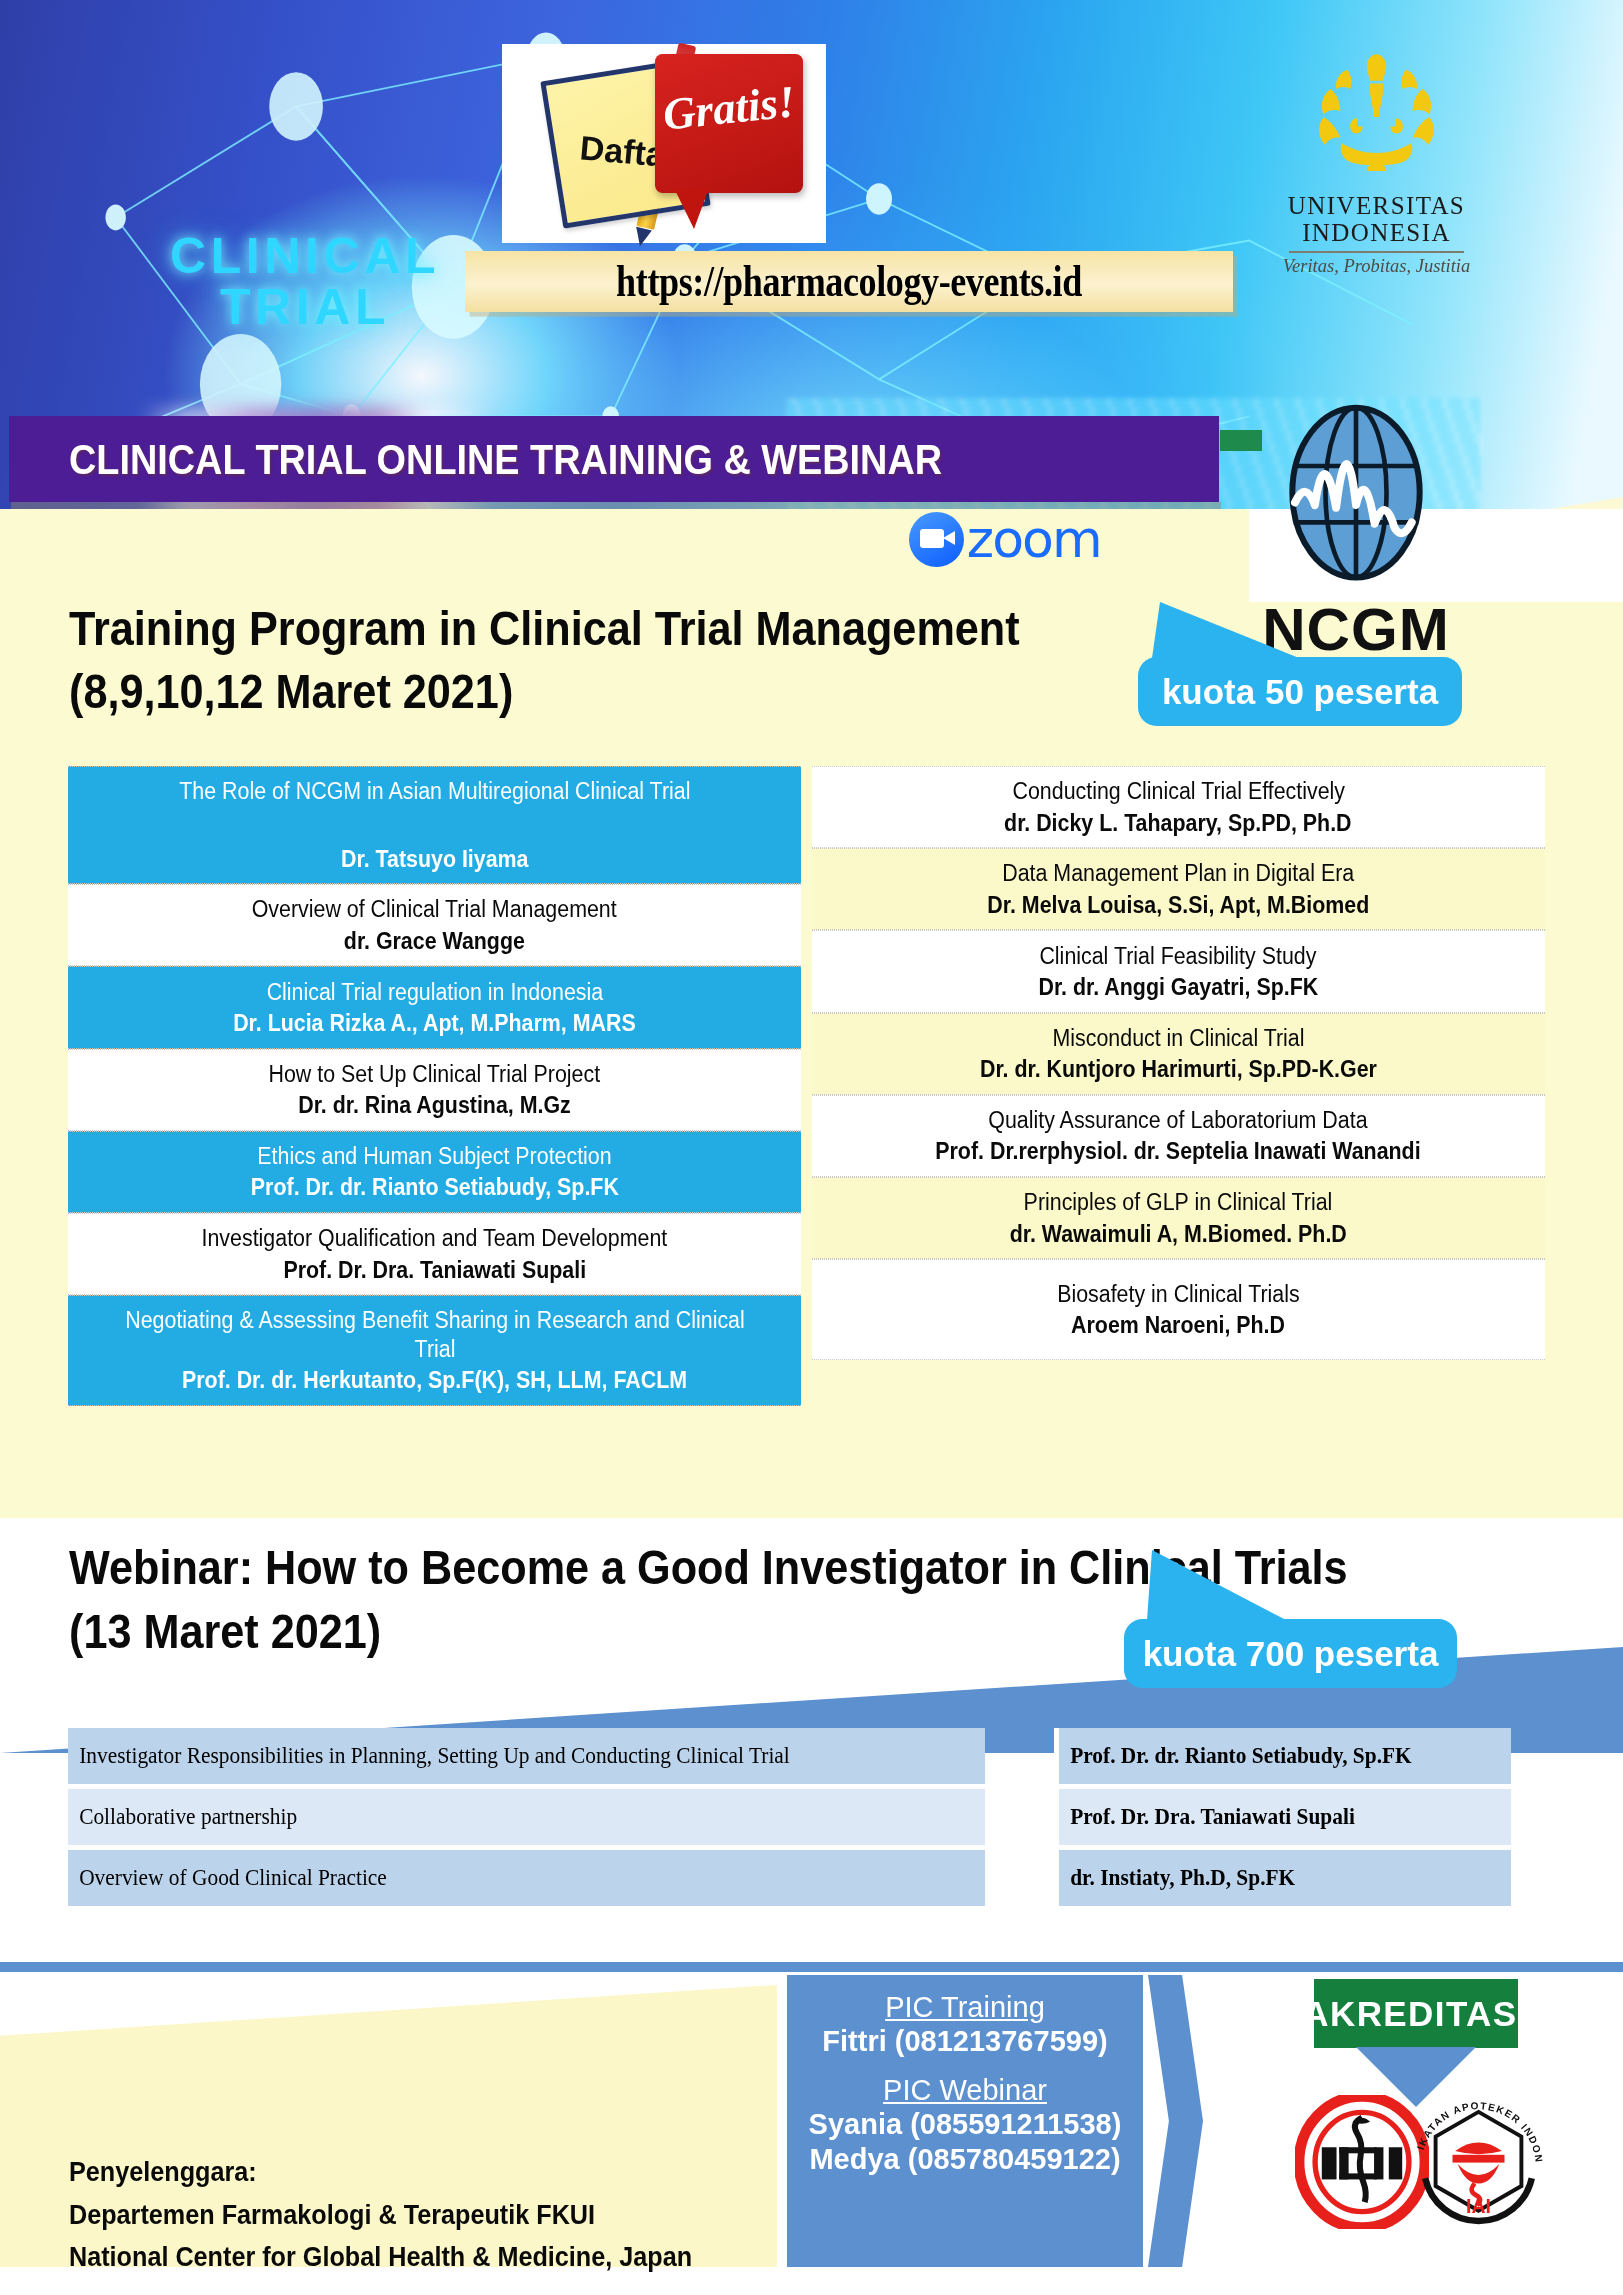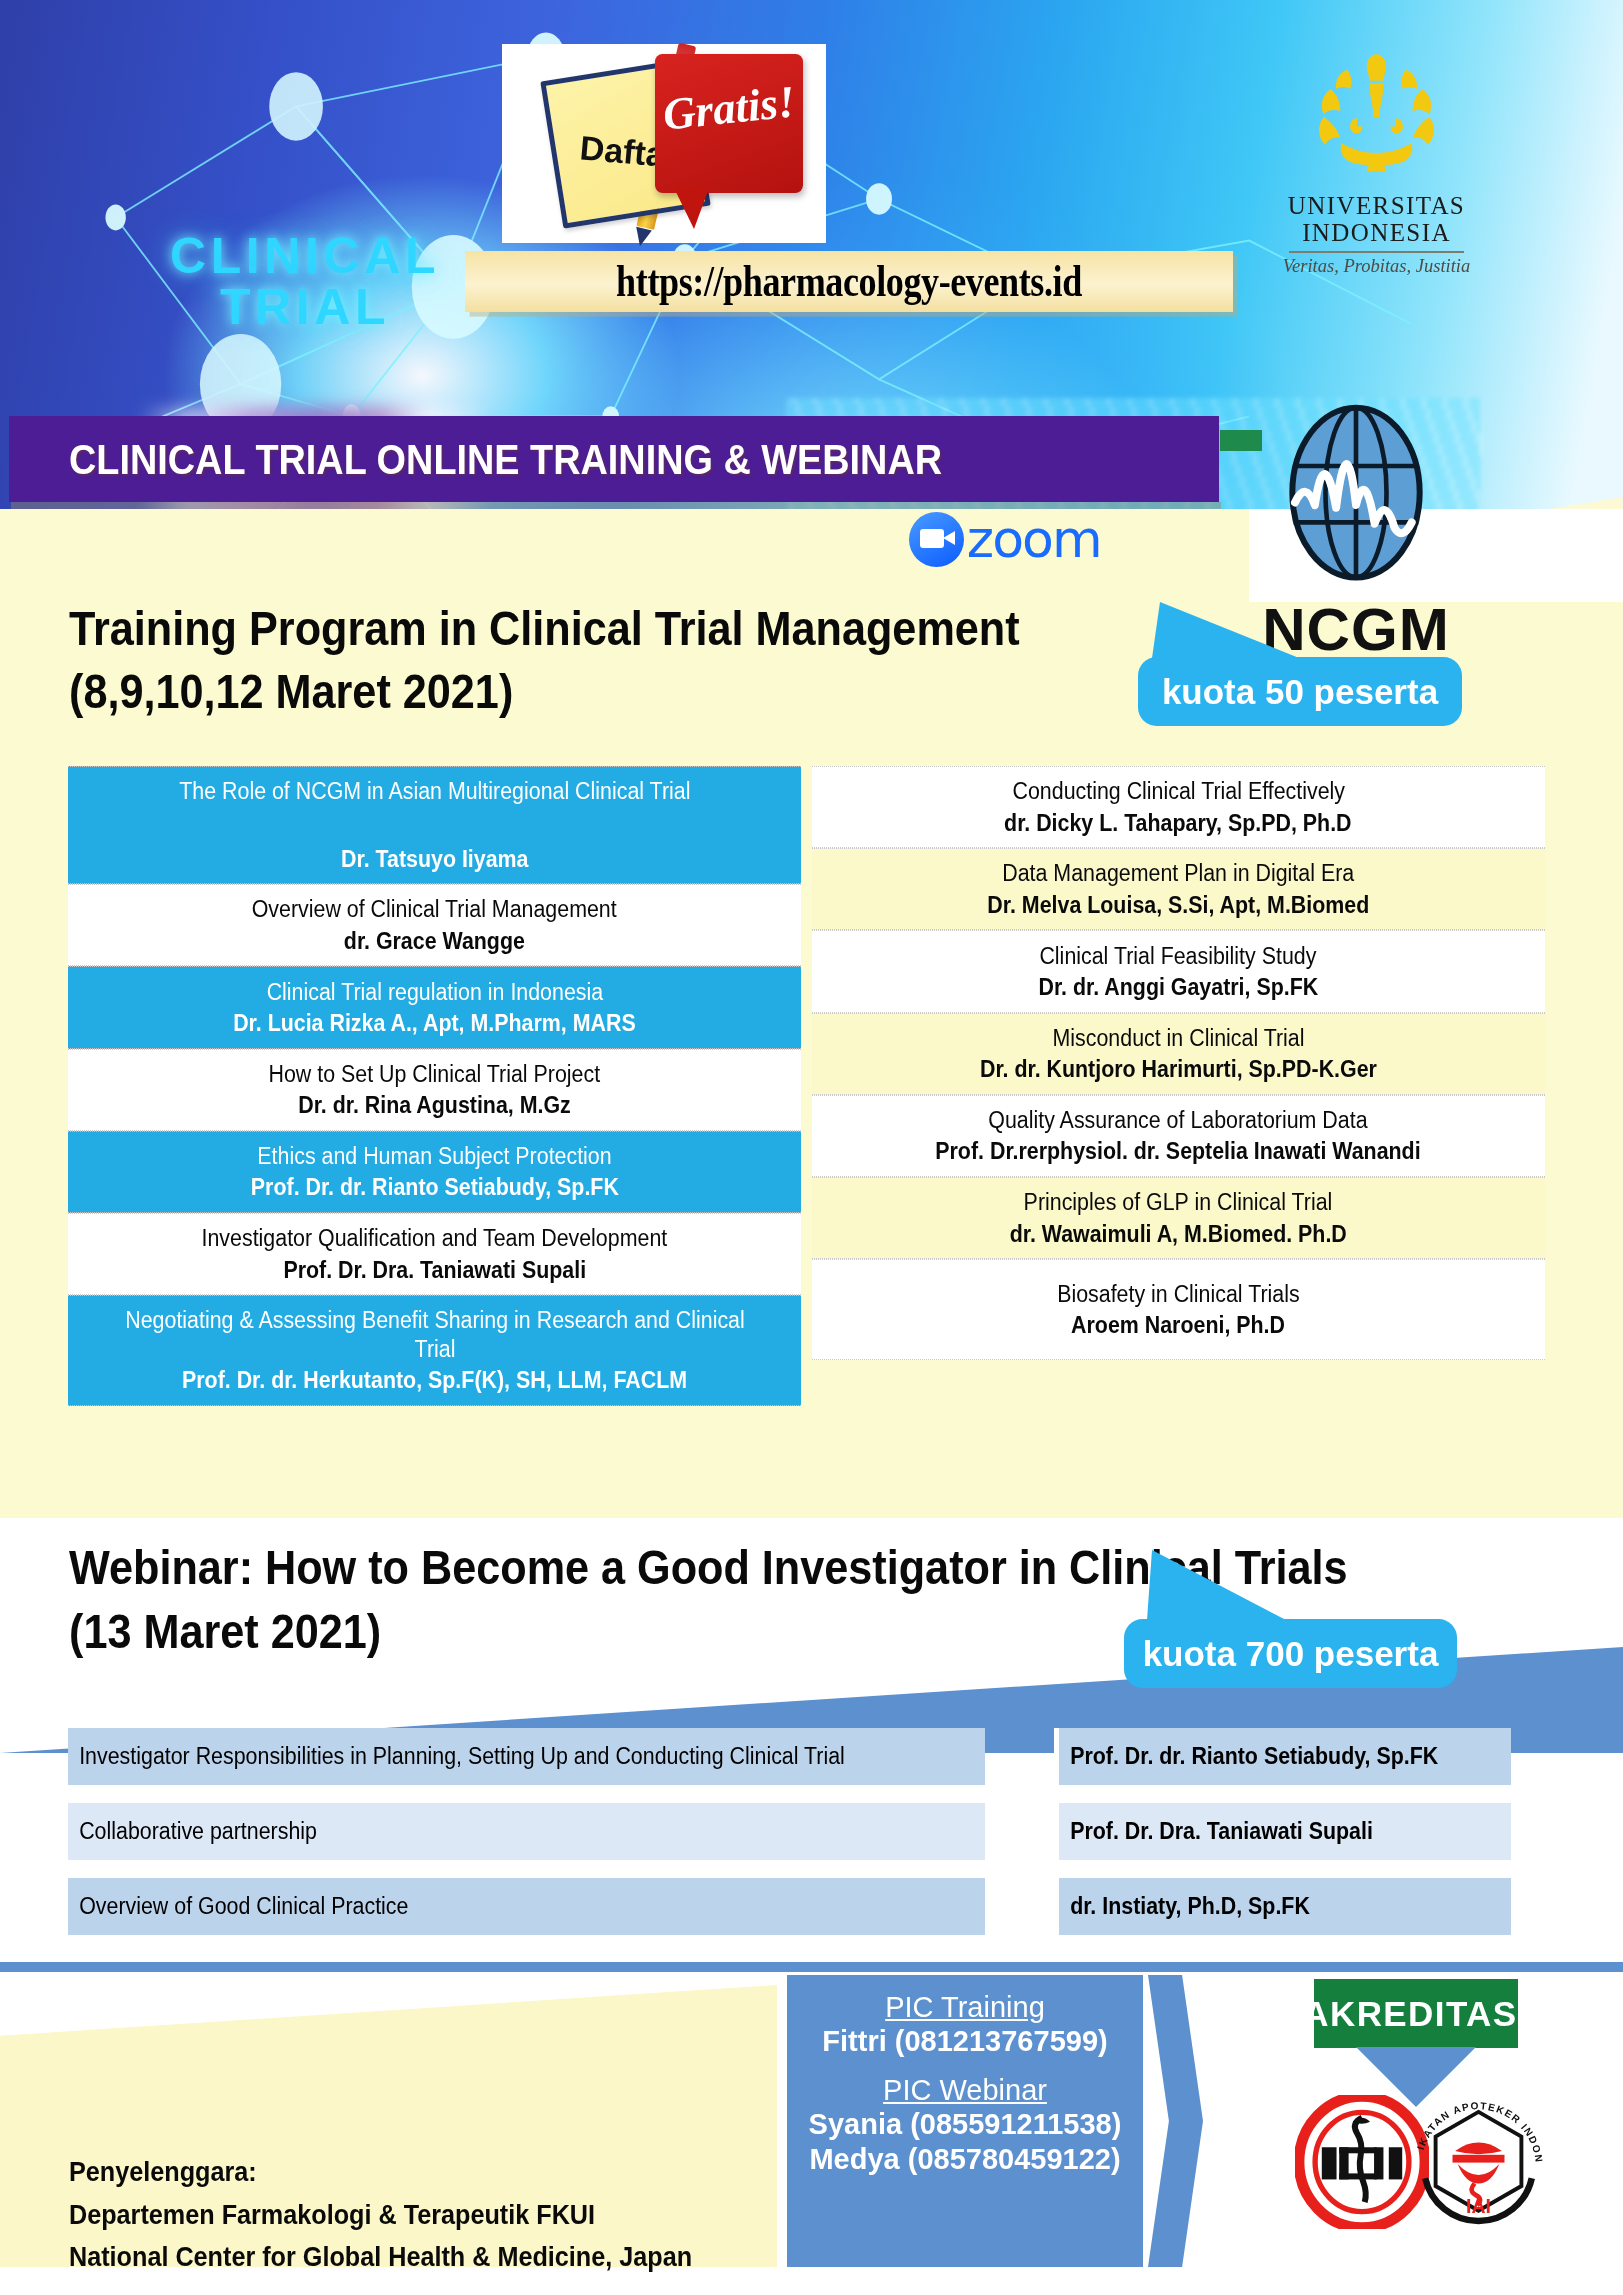--- a/index.html
+++ b/index.html
@@ -190,21 +190,21 @@
     position:absolute;left:0;top:1647px;width:1623px;height:106px;background:#5c90cf;
     clip-path:polygon(0 100%, 100% 0, 100% 100%);
   }
   .web-title{position:absolute;left:69px;top:1536px;width:1481px;}
   .web-title .t1,.web-title .t2{
     font-size:48px;font-weight:bold;color:#0a0a0a;line-height:1.34;
     transform:scaleX(.90);transform-origin:left center;white-space:nowrap;
   }
 
   .web-table{position:absolute;left:68px;top:1728px;width:1477px;border-collapse:separate;border-spacing:0;}
-  .web-row{display:flex;margin-bottom:18px;}
+  .web-row{display:flex;margin-bottom:5px;font-family:Liberation Serif, serif;}
   .web-c1{flex:0 0 986px;padding:15px 12px;box-sizing:border-box;font-size:23px;transform:scaleX(.93);transform-origin:left center;}
   .web-c2{flex:1;padding:15px 12px;box-sizing:border-box;font-size:23px;font-weight:bold;transform:scaleX(.93);transform-origin:left center;}
   .web-dark{background:#bcd3ec;}
   .web-light{background:#dce8f6;}
   .web-sep{width:4.6px;background:#ffffff;flex:none;}
 
   
   .footer{position:absolute;left:0;top:1969px;width:1623px;height:327px;background:#ffffff;}
   .footer-blueline{position:absolute;left:0;top:1962px;width:1623px;height:10.2px;background:#5c90cf;}
   .org-panel{

